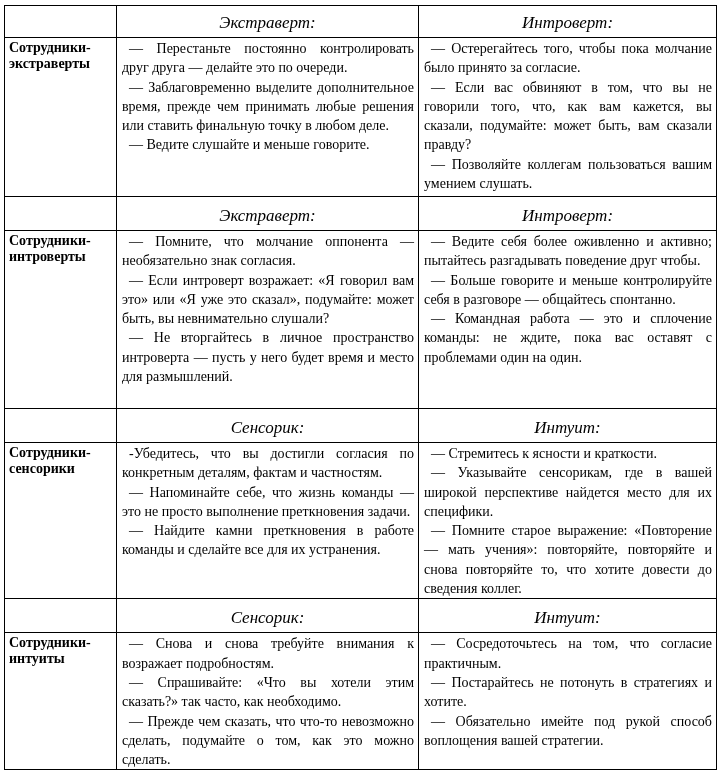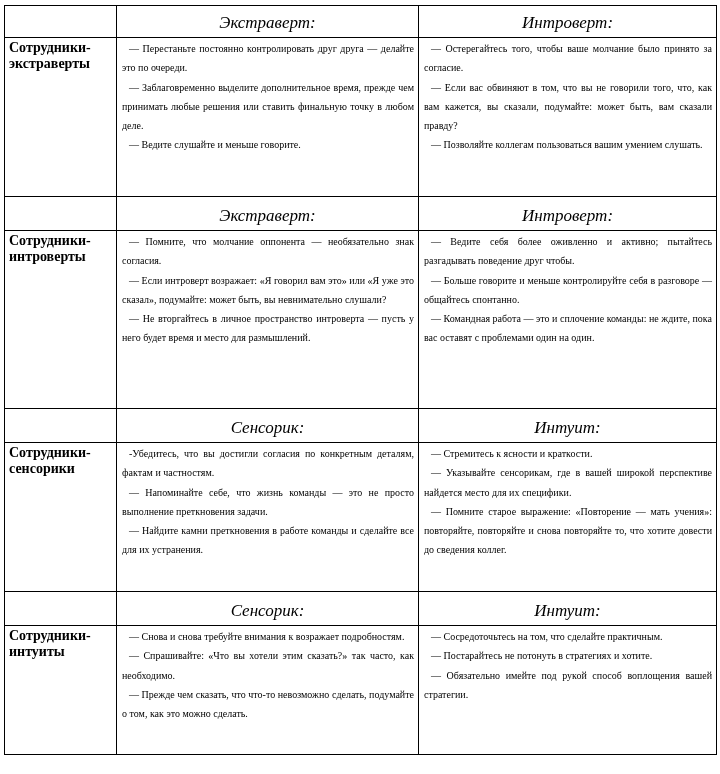--- a/index.html
+++ b/index.html
@@ -33,21 +33,21 @@
   tr.row-2 { height: 178px; }
   tr.row-3 { height: 149px; }
   tr.row-4 { height: 129px; }
   td.row-label {
     font-weight: bold;
     font-size: 14px;
     line-height: 16px;
     padding: 2px 3px 0 4px;
   }
   td.advice-cell {
-    font-size: 10px;
+    font-size: 14px;
     line-height: 19.3px;
     text-align: justify;
     padding: 1px 4px 0 5px;
     hyphens: auto;
     -webkit-hyphens: auto;
   }
   td.advice-cell p { margin: 0; text-indent: 7px; }
 </style>
 </head>
 <body>
@@ -66,21 +66,21 @@
     <td>Интроверт:</td>
   </tr>
   <tr class="row-1">
     <td class="row-label">Сотрудники-экстраверты</td>
     <td class="advice-cell">
       <p>— Перестаньте постоянно контролировать друг друга — делайте это по очереди.</p>
       <p>— Заблаговременно выделите дополнительное время, прежде чем принимать любые решения или ставить финальную точку в любом деле.</p>
       <p>— Ведите слушайте и меньше говорите.</p>
     </td>
     <td class="advice-cell">
-      <p>— Остерегайтесь того, чтобы ваше молчание было принято за согласие.</p>
+      <p>— Остерегайтесь того, чтобы пока молчание было принято за согласие.</p>
       <p>— Если вас обвиняют в том, что вы не говорили того, что, как вам кажется, вы сказали, подумайте: может быть, вам сказали правду?</p>
       <p>— Позволяйте коллегам пользоваться вашим умением слушать.</p>
     </td>
   </tr>
 
   <tr class="type-header-row hdr-rest">
     <td></td>
     <td>Экстраверт:</td>
     <td>Интроверт:</td>
   </tr>
@@ -123,19 +123,19 @@
     <td>Интуит:</td>
   </tr>
   <tr class="row-4">
     <td class="row-label">Сотрудники-интуиты</td>
     <td class="advice-cell">
       <p>— Снова и снова требуйте внимания к возражает подробностям.</p>
       <p>— Спрашивайте: «Что вы хотели этим сказать?» так часто, как необходимо.</p>
       <p>— Прежде чем сказать, что что-то невозможно сделать, подумайте о том, как это можно сделать.</p>
     </td>
     <td class="advice-cell">
-      <p>— Сосредоточьтесь на том, что сделайте практичным.</p>
+      <p>— Сосредоточьтесь на том, что согласие практичным.</p>
       <p>— Постарайтесь не потонуть в стратегиях и хотите.</p>
       <p>— Обязательно имейте под рукой способ воплощения вашей стратегии.</p>
     </td>
   </tr>
 </tbody>
   </table>
 
 </body></html>

